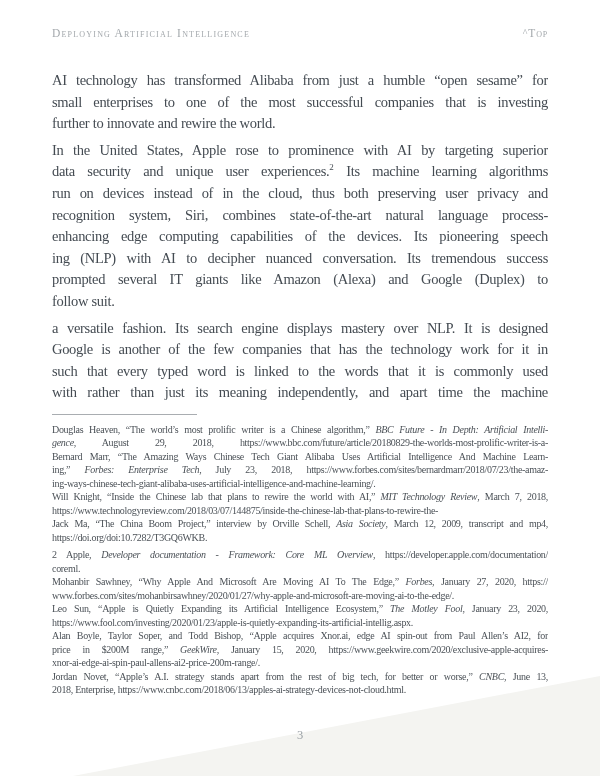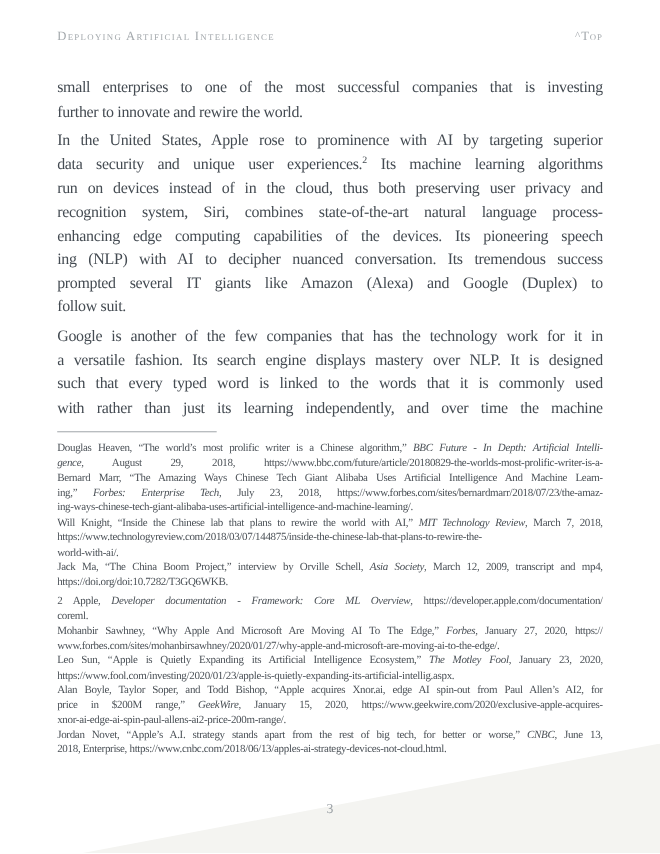--- a/index.html
+++ b/index.html
@@ -98,51 +98,51 @@
   <div class="corner-shade"></div>
 
   <div class="header">
     <span class="htitle">Deploying Artificial Intelligence</span>
     <span class="toplink"><span class="caret">^</span><span>Top</span></span>
   </div>
 
   <div class="content">
     <div>
         <div class="para">
+          <div class="bline just"><span>AI technology has transformed Alibaba from just a humble “open sesame” for</span></div>
           <div class="bline just"><span>small enterprises to one of the most successful companies that is investing</span></div>
           <div class="bline"><span>further to innovate and rewire the world.</span></div>
         </div>
         <div class="para">
           <div class="bline just"><span>In the United States, Apple rose to prominence with AI by targeting superior</span></div>
           <div class="bline just"><span>data security and unique user experiences.</span><sup>2</sup><span> Its machine learning algorithms</span></div>
           <div class="bline just"><span>run on devices instead of in the cloud, thus both preserving user privacy and</span></div>
           <div class="bline just"><span>recognition system, Siri, combines state-of-the-art natural language process-</span></div>
           <div class="bline just"><span>enhancing edge computing capabilities of the devices. Its pioneering speech</span></div>
           <div class="bline just"><span>ing (NLP) with AI to decipher nuanced conversation. Its tremendous success</span></div>
           <div class="bline just"><span>prompted several IT giants like Amazon (Alexa) and Google (Duplex) to</span></div>
           <div class="bline"><span>follow suit.</span></div>
         </div>
         <div class="para">
+          <div class="bline just"><span>a versatile fashion. Its search engine displays mastery over NLP. It is designed</span></div>
           <div class="bline just"><span>Google is another of the few companies that has the technology work for it in</span></div>
-          <div class="bline just"><span>a versatile fashion. Its search engine displays mastery over NLP. It is designed</span></div>
           <div class="bline just"><span>such that every typed word is linked to the words that it is commonly used</span></div>
-          <div class="bline just"><span>with rather than just its learning independently, and over time the machine</span></div>
+          <div class="bline just"><span>with rather than just its meaning independently, and apart time the machine</span></div>
         </div>
       </div>
     <hr class="fnsep">
     <div>
         <div class="fblock">
           <div class="fline just"><span>Douglas Heaven, “The world’s most prolific writer is a Chinese algorithm,” </span><em>BBC Future - In Depth: Artificial Intelli-</em></div>
           <div class="fline just"><em>gence</em><span>, August 29, 2018, https://www.bbc.com/future/article/20180829-the-worlds-most-prolific-writer-is-a-</span></div>
           <div class="fline just"><span>Bernard Marr, “The Amazing Ways Chinese Tech Giant Alibaba Uses Artificial Intelligence And Machine Learn-</span></div>
           <div class="fline just"><span>ing,” </span><em>Forbes: Enterprise Tech</em><span>, July 23, 2018, https://www.forbes.com/sites/bernardmarr/2018/07/23/the-amaz-</span></div>
           <div class="fline"><span>ing-ways-chinese-tech-giant-alibaba-uses-artificial-intelligence-and-machine-learning/.</span></div>
           <div class="fline just"><span>Will Knight, “Inside the Chinese lab that plans to rewire the world with AI,” </span><em>MIT Technology Review</em><span>, March 7, 2018,</span></div>
           <div class="fline just"><span>https://www.technologyreview.com/2018/03/07/144875/inside-the-chinese-lab-that-plans-to-rewire-the-</span></div>
-          <div class="fline"><span>world-with-ai/.</span></div>
           <div class="fline just"><span>Jack Ma, “The China Boom Project,” interview by Orville Schell, </span><em>Asia Society</em><span>, March 12, 2009, transcript and mp4,</span></div>
           <div class="fline"><span>https://doi.org/doi:10.7282/T3GQ6WKB.</span></div>
         </div>
         <div class="fblock">
           <div class="fline just"><span>2 Apple, </span><em>Developer documentation - Framework: Core ML Overview</em><span>, https://developer.apple.com/documentation/</span></div>
           <div class="fline"><span>coreml.</span></div>
           <div class="fline just"><span>Mohanbir Sawhney, “Why Apple And Microsoft Are Moving AI To The Edge,” </span><em>Forbes</em><span>, January 27, 2020, https://</span></div>
           <div class="fline"><span>www.forbes.com/sites/mohanbirsawhney/2020/01/27/why-apple-and-microsoft-are-moving-ai-to-the-edge/.</span></div>
           <div class="fline just"><span>Leo Sun, “Apple is Quietly Expanding its Artificial Intelligence Ecosystem,” </span><em>The Motley Fool</em><span>, January 23, 2020,</span></div>
           <div class="fline"><span>https://www.fool.com/investing/2020/01/23/apple-is-quietly-expanding-its-artificial-intellig.aspx.</span></div>

